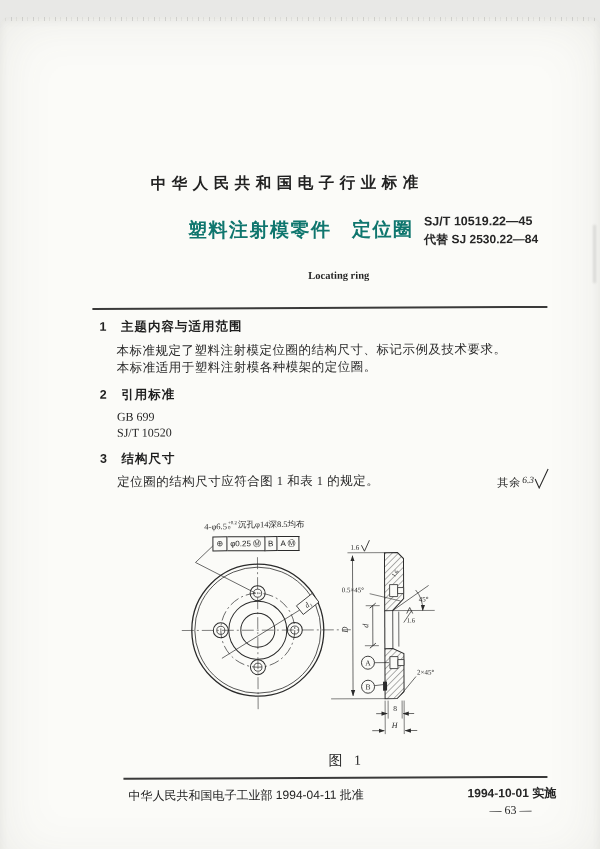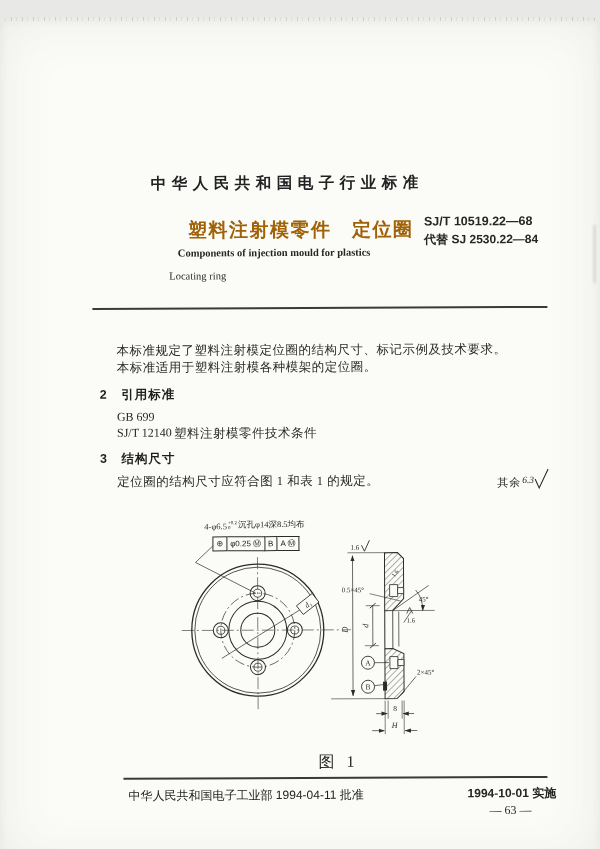--- a/index.html
+++ b/index.html
@@ -19,70 +19,69 @@
     background:repeating-linear-gradient(90deg, rgba(70,70,70,.30) 0 1px, transparent 1px 5px,
       rgba(70,70,70,.14) 5px 6px, transparent 6px 11px);
   }
   .edge-mark{ position:absolute; background:rgba(120,120,118,.18); filter:blur(1px); }
   .hdr-line{
     left:152px; top:156px; width:300px; font-family:"Liberation Sans",sans-serif;
     font-weight:bold; font-size:15.5px; letter-spacing:5.5px; white-space:nowrap; color:#222;
   }
   .doc-title{
     left:189px; top:200px; font-family:"Liberation Sans",sans-serif;
-    font-weight:bold; font-size:19px; letter-spacing:1.5px; white-space:nowrap; color:#a16207;
+    font-weight:bold; font-size:19px; letter-spacing:1.5px; white-space:nowrap; color:#0f766e;
   }
   .std-no{ left:425px; top:198px; font-family:"Liberation Sans",sans-serif; font-weight:bold; font-size:12.5px; white-space:nowrap;}
   .std-old{ left:425px; top:215px; font-family:Liberation Sans, sans-serif; font-weight:bold; font-size:12px; white-space:nowrap;}
   .en1{ left:170px; top:230px; width:210px; text-align:center; font-weight:bold; font-size:10.5px; }
-  .en2{ left:170px; top:253px; width:200px; text-align:left; font-weight:normal; font-size:10.5px; }
+  .en2{ left:170px; top:253px; width:200px; text-align:right; font-weight:bold; font-size:10.5px; }
   .rule-top{ left:93px; top:290px; width:455px; height:2px; background:#3a3a3a; }
   .sec-h{ font-family:"Liberation Sans",sans-serif; font-weight:bold; font-size:12.5px; letter-spacing:1px; white-space:nowrap; color:#1f1f1f;}
   .body-t{ font-size:12.5px; letter-spacing:.5px; white-space:nowrap; color:#2a2a2a;}
   .ref-code{ font-size:12px; white-space:nowrap;}
   .surface-note{ left:497px; top:451px; display:flex; align-items:center; }
   .surface-note .pfx{ font-size:11px; padding-top:6px; letter-spacing:1px;}
   .surface-note .val{ font-size:9.5px; font-style:italic; padding-top:1px; margin-left:1px;}
   .hole-note{ left:204px; top:502px; display:flex; align-items:flex-end; font-size:8.5px; white-space:nowrap; color:#222;}
   .tolstack{ display:inline-flex; flex-direction:column; line-height:1; font-size:5px; margin:0 1px 1px 1px;}
   .fcf{ left:212px; top:519px; display:flex; height:15px; font-size:8px; align-items:stretch;
         font-family:"Liberation Sans",sans-serif; color:#222; background:rgba(251,251,248,.6);}
   .fcf .cell{ border:1px solid #2b2b2b; border-left-width:0; display:flex; align-items:center; justify-content:center; padding:0 3px;}
   .fcf .cell:first-child{ border-left-width:1px; }
-  .fig-caption{ left:317px; top:735px; font-size:16px; letter-spacing:4px; white-space:nowrap;}
+  .fig-caption{ left:327px; top:735px; font-size:14px; letter-spacing:4px; white-space:nowrap;}
   .rule-bottom{ left:122px; top:760px; width:424px; height:1.5px; background:#3a3a3a;}
   .foot-l{ left:127px; top:770px; font-size:12px; font-family:"Liberation Sans",sans-serif; white-space:nowrap; color:#222;}
   .foot-r{ left:466px; top:769px; font-size:12px; font-weight:bold; font-family:"Liberation Sans",sans-serif; white-space:nowrap;}
   .foot-p{ left:471px; top:787px; width:76px; text-align:center; font-size:12px; white-space:nowrap;}
   svg text{ fill:#2a2a2a; font-family:"Liberation Serif",serif; }
 </style>
 </head>
 <body>
 
 <div class="page">
   <div class="top-noise"></div>
   <div class="edge-mark" style="left:593px; top:208px; width:3px; height:58px;"></div>
 
   <div class="scan">
 
     <div class="abs hdr-line">中华人民共和国电子行业标准</div>
     <div class="abs doc-title">塑料注射模零件　定位圈</div>
-    <div class="abs std-no">SJ/T 10519.22—68</div>
+    <div class="abs std-no">SJ/T 10519.22—45</div>
     <div class="abs std-old">代替 SJ 2530.22—84</div>
-    <div class="abs en1">Components of injection mould for plastics</div>
     <div class="abs en2">Locating ring</div>
     <div class="abs rule-top"></div>
 
+    <div class="abs sec-h" style="left:100px; top:301px;">1　主题内容与适用范围</div>
     <div class="abs body-t" style="left:117px; top:325px;">本标准规定了塑料注射模定位圈的结构尺寸、标记示例及技术要求。</div>
     <div class="abs body-t" style="left:117px; top:342px;">本标准适用于塑料注射模各种模架的定位圈。</div>
 
     <div class="abs sec-h" style="left:100px; top:369px;">2　引用标准</div>
     <div class="abs ref-code" style="left:117px; top:392px;">GB 699</div>
-    <div class="abs ref-code" style="left:117px; top:408px;">SJ/T 12140</div>
-    <div class="abs body-t" style="left:174px; top:408px;">塑料注射模零件技术条件</div>
+    <div class="abs ref-code" style="left:117px; top:408px;">SJ/T 10520</div>
 
     <div class="abs sec-h" style="left:100px; top:433px;">3　结构尺寸</div>
     <div class="abs body-t" style="left:117px; top:456px;">定位圈的结构尺寸应符合图 1 和表 1 的规定。</div>
 
     <div class="abs surface-note">
       <span class="pfx">其余</span>
       <span class="val">6.3</span>
       <svg width="16" height="24" viewBox="0 0 16 24">
         <polyline points="1,12 5,21 14,2" fill="none" stroke="#2b2b2b" stroke-width="1.1"></polyline>
       </svg>

